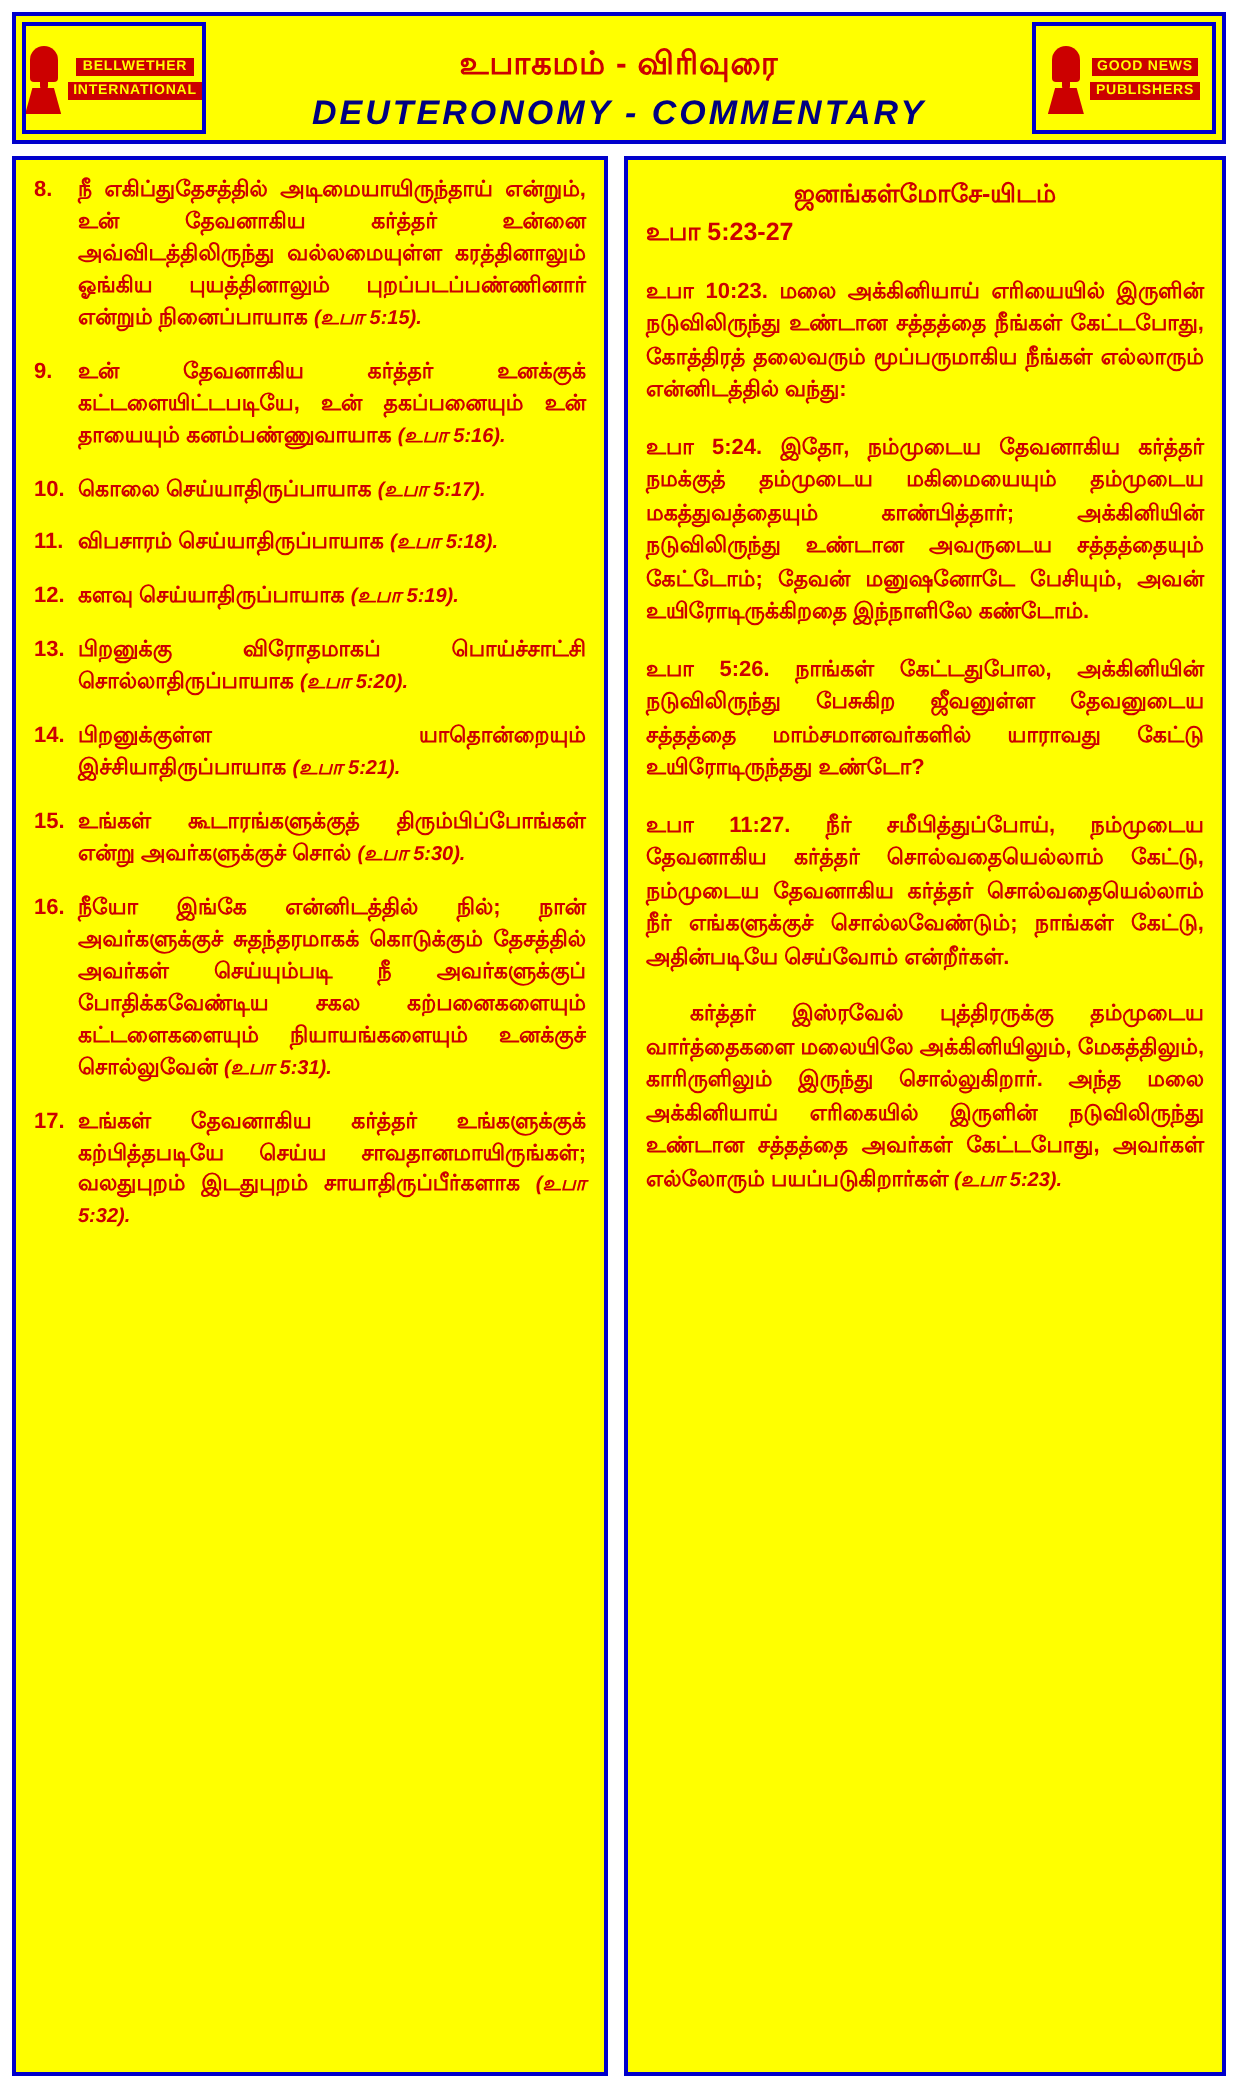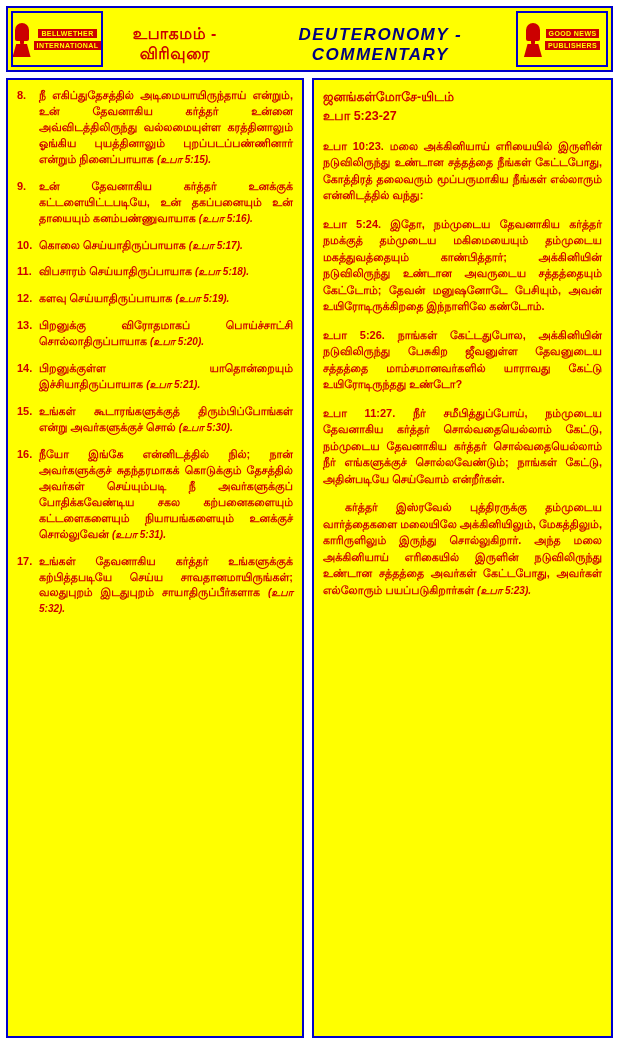--- a/index.html
+++ b/index.html
@@ -86,21 +86,21 @@
     color: #ffff00;
     font-size: 7px;
     font-weight: bold;
     letter-spacing: 0.4px;
     padding: 1px 3px;
     white-space: nowrap;
   }
   .header-titles {
     flex: 1;
     display: flex;
-    flex-direction: row;
+    flex-direction: column;
     align-items: center;
     justify-content: center;
     gap: 4px;
     margin-top: 12px;
   }
   .title-ta {
     color: #cc0000;
     font-size: 16px;
     font-weight: bold;
     letter-spacing: 0.5px;
@@ -156,21 +156,21 @@
   
   .rc-head {
     color: #cc0000;
     font-size: 12.5px;
     font-weight: bold;
     line-height: 1.5;
     margin-bottom: 12px;
   }
   .rc-head .l1 {
     display: flex;
-    justify-content: flex-start;
+    justify-content: center;
   }
   .rc-head .l2, .rc-head .l3 { display: block; }
   .para {
     color: #cc0000;
     font-size: 11px;
     font-weight: bold;
     line-height: 1.5;
     text-align: justify;
     margin-bottom: 12px;
   }

